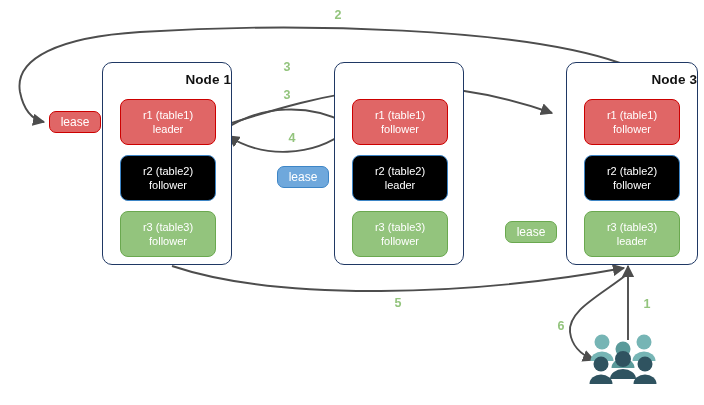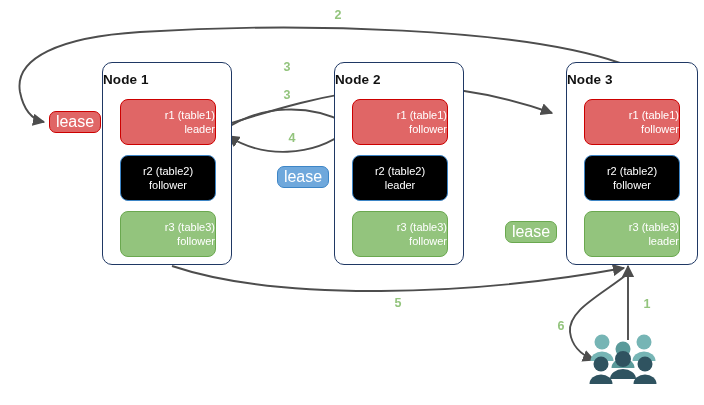--- a/index.html
+++ b/index.html
@@ -28,21 +28,21 @@
     border: 1.6px solid #1f3864;
     border-radius: 10px;
     background: #ffffff;
     box-sizing: border-box;
   }
   .node-title {
     position: absolute;
     left: 0;
     right: 0;
     top: 9px;
-    text-align: left;
+    text-align: right;
     font-size: 13.5px;
     font-weight: bold;
     color: #111111;
     letter-spacing: 0.1px;
   }
   .replica {
     position: absolute;
     left: 17px;
     width: 96px;
     height: 46px;
@@ -50,33 +50,33 @@
     box-sizing: border-box;
     display: flex;
     flex-direction: column;
     align-items: center;
     justify-content: center;
     color: #ffffff;
     font-size: 11px;
     line-height: 14px;
     text-align: center;
   }
-  .rep-red   { background: #e06666; border: 1.6px solid #cc0000; align-items: flex-end; }
+  .rep-red   { background: #e06666; border: 1.6px solid #cc0000; }
   .rep-blue  { background: #000000; border: 1.6px solid #3d85c6; }
-  .rep-green { background: #93c47d; border: 1.6px solid #6aa84f; align-items: flex-end; }
+  .rep-green { background: #93c47d; border: 1.6px solid #6aa84f; }
 
   .lease {
     position: absolute;
     border-radius: 7px;
     box-sizing: border-box;
     display: flex;
     align-items: center;
     justify-content: center;
     color: #ffffff;
-    font-size: 16px;
+    font-size: 12px;
     height: 22px;
   }
   .lease-red   { background: #e06666; border: 1.6px solid #cc0000; }
   .lease-blue  { background: #6fa8dc; border: 1.6px solid #3d85c6; }
   .lease-green { background: #93c47d; border: 1.6px solid #6aa84f; }
 
   .edge-label {
     position: absolute;
     color: #93c47d;
     font-size: 12.5px;
@@ -130,21 +130,20 @@
       <span>r2 (table2)</span>
       <span>follower</span>
     </div>
     <div class="replica rep-green" style="top:148px;">
       <span>r3 (table3)</span>
       <span>follower</span>
     </div>
   </div>
 
   <div class="node-box" style="left:334px; top:62px; width:130px; height:203px;">
-    <div class="node-title">Node 2</div>
     <div class="replica rep-red" style="top:36px;">
       <span>r1 (table1)</span>
       <span>follower</span>
     </div>
     <div class="replica rep-blue" style="top:92px;">
       <span>r2 (table2)</span>
       <span>leader</span>
     </div>
     <div class="replica rep-green" style="top:148px;">
       <span>r3 (table3)</span>

